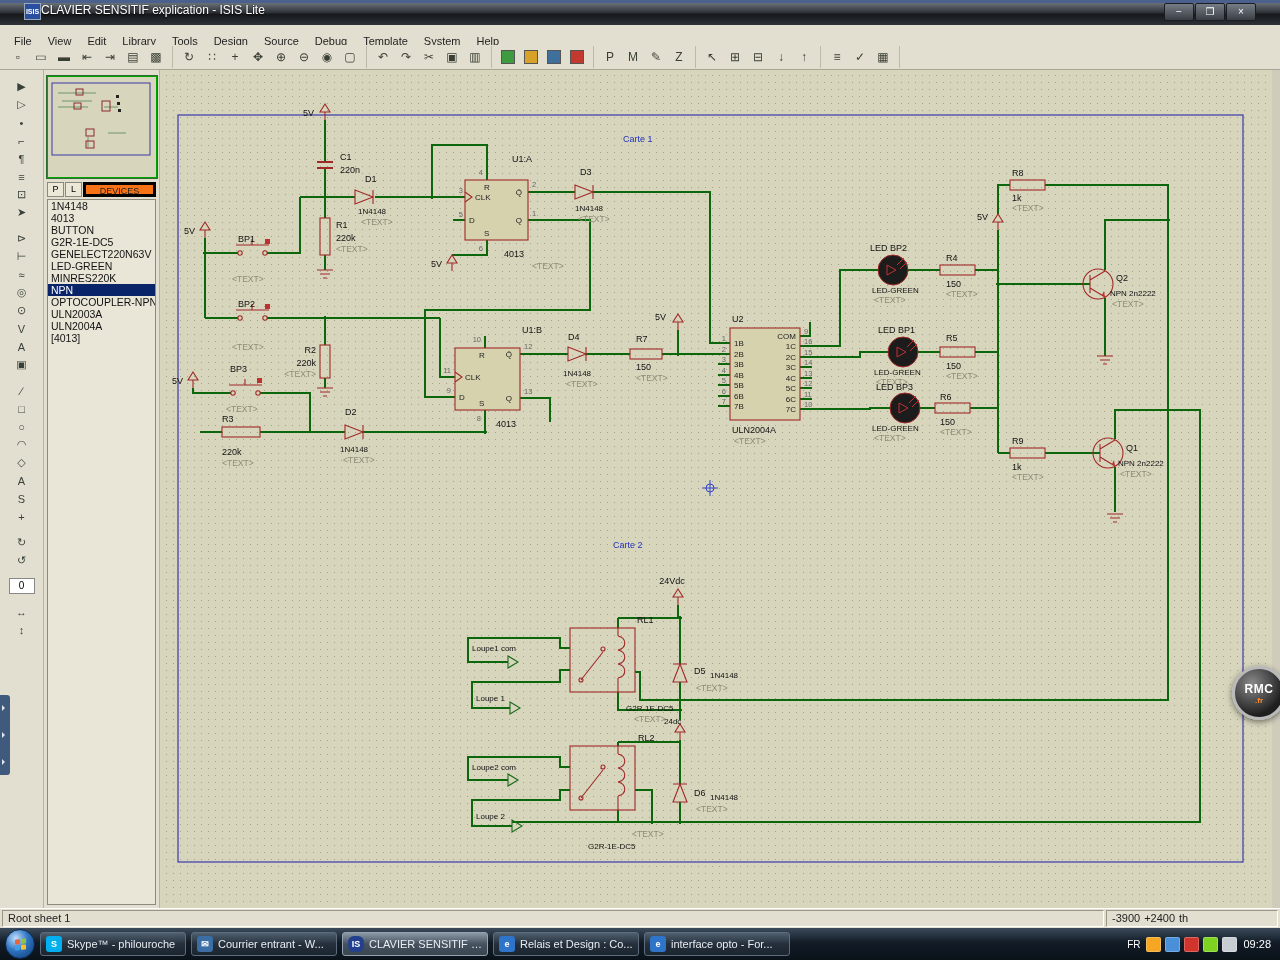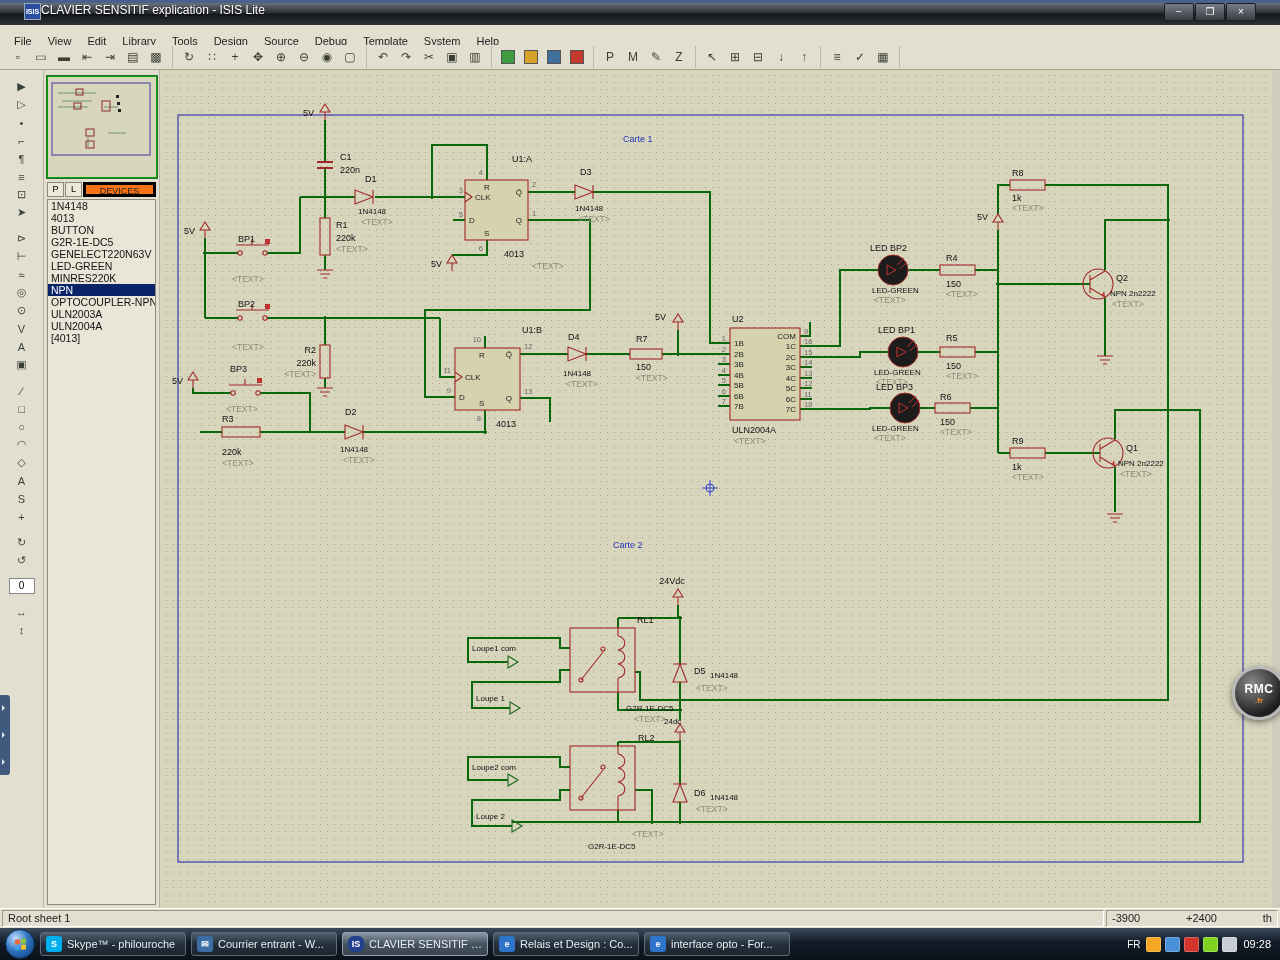--- a/index.html
+++ b/index.html
@@ -54,21 +54,21 @@
   .bluetxt{font-size:9px;fill:#2233bb}
   .sheetborder{fill:none;stroke:#3a3aa8;stroke-width:1.2}
   .origin{stroke:#3344cc;fill:none}
   .mini-border{fill:none;stroke:#3a3aa8;stroke-width:1}
   .mini-comp{fill:none;stroke:#8a2a2a;stroke-width:1}
   .mini-wire{stroke:#3f7f3f;stroke-width:0.7;fill:none}
   
   .statusbar{position:absolute;bottom:32px;left:0;right:0;height:20px;background:#e3dfd0;border-top:1px solid #fff;display:flex;align-items:center;font-size:11px;box-sizing:border-box;padding:0 2px;gap:2px}
   .scell{border:1px solid;border-color:#9a9688 #fff #fff #9a9688;height:15px;line-height:14px;padding:0 5px;color:#222}
   .scell.left{flex:1}
-  .coords{width:160px;display:flex;justify-content:space-between;gap:4px}
+  .coords{width:160px;display:flex;justify-content:flex-start;gap:4px}
   
   .taskbar{position:absolute;bottom:0;left:0;right:0;height:32px;background:linear-gradient(#3b4a5a,#121c27 45%,#0a1219);display:flex;align-items:center;gap:5px;padding:0 5px;box-sizing:border-box}
   .orb{width:28px;height:28px;border-radius:50%;background:radial-gradient(circle at 35% 30%,#bfe0ff,#2f74c0 45%,#0d3a75);border:1px solid #0a2a50;display:flex;align-items:center;justify-content:center}
   .flag{width:11px;height:11px;display:grid;grid-template-columns:1fr 1fr;grid-template-rows:1fr 1fr;gap:1px;transform:skewY(-6deg)}
   .flag i{border-radius:1px}
   .flag i:nth-child(1){background:#e8643c}.flag i:nth-child(2){background:#8cc63f}.flag i:nth-child(3){background:#3aa0e8}.flag i:nth-child(4){background:#f5c228}
   .taskbtn{width:146px;height:24px;border-radius:3px;background:linear-gradient(#50606f,#25303c 50%,#1b2530);border:1px solid #5d6c7c;display:flex;align-items:center;gap:5px;padding:0 5px;color:#e8ecf0;font-size:11px;overflow:hidden;white-space:nowrap;box-sizing:border-box}
   .taskbtn.active{background:linear-gradient(#8b98a6,#46525f 50%,#39454f);border-color:#93a2b2}
   .ticon{min-width:16px;height:16px;border-radius:3px;color:#fff;font-size:9px;font-weight:bold;display:flex;align-items:center;justify-content:center}
   .tlabel{overflow:hidden;text-overflow:ellipsis}

